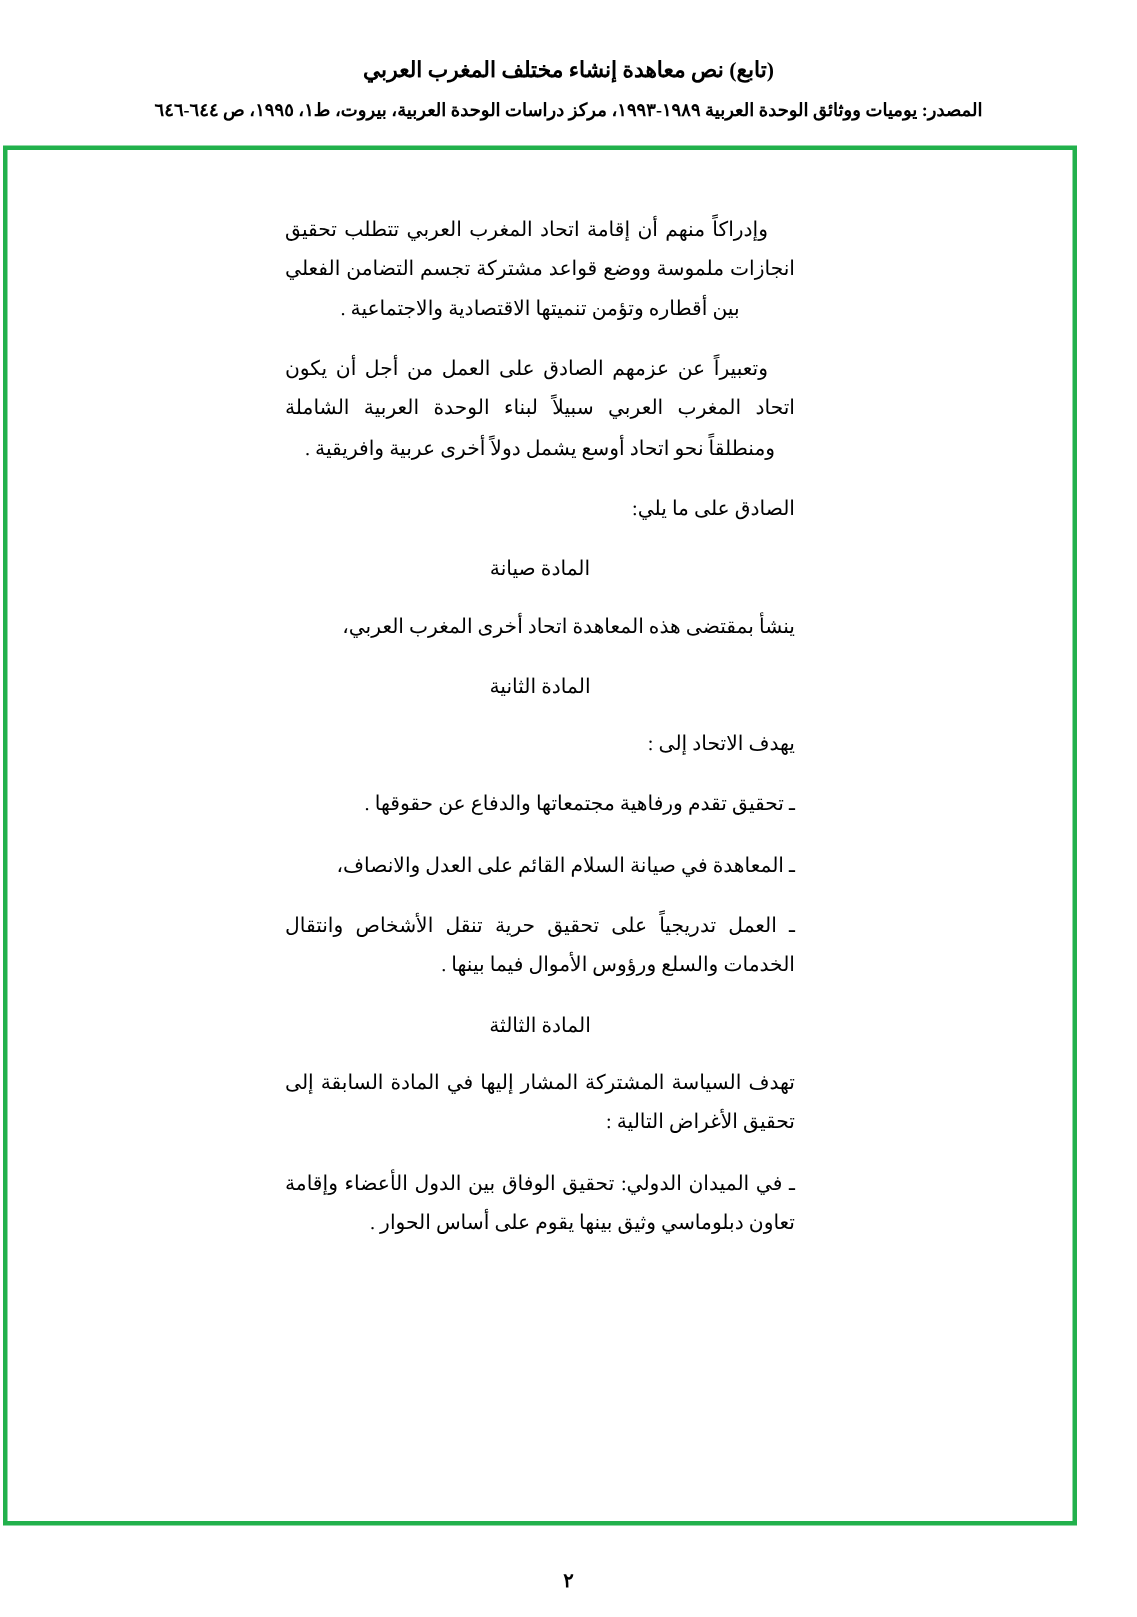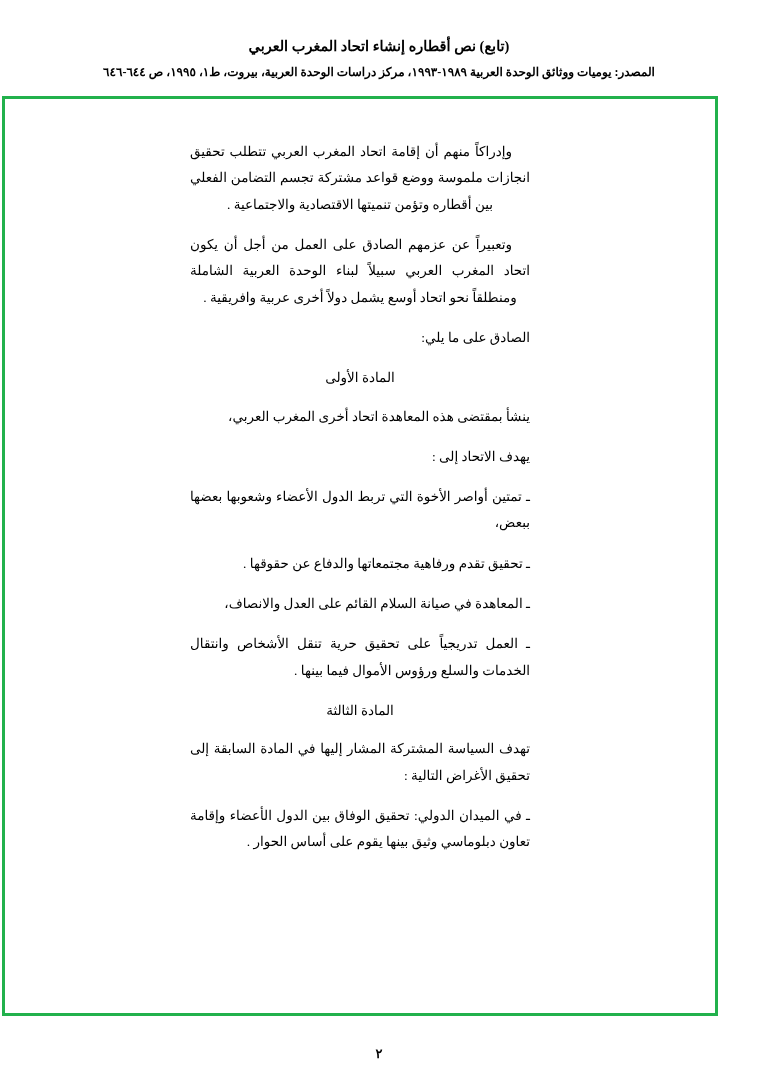--- a/index.html
+++ b/index.html
@@ -88,33 +88,33 @@
     text-align: center;
     font-size: 13px;
     font-weight: bold;
   }
 </style>
 </head>
 <body>
 
 <div class="page">
 
-  <div class="doc-title">(تابع) نص أقطاره إنشاء اتحاد المغرب العربي</div>
+  <div class="doc-title">(تابع) نص معاهدة إنشاء مختلف المغرب العربي</div>
   <div class="doc-source">المصدر: يوميات ووثائق الوحدة العربية ١٩٨٩-١٩٩٣، مركز دراسات الوحدة العربية، بيروت، ط١،  ١٩٩٥، ص ٦٤٤-٦٤٦</div>
 
   <div class="frame">
     <div class="content">
 
       <p class="para indent">وإدراكاً منهم أن إقامة اتحاد المغرب العربي تتطلب تحقيق انجازات ملموسة ووضع قواعد مشتركة تجسم التضامن الفعلي بين أقطاره وتؤمن تنميتها الاقتصادية والاجتماعية .</p>
       <p class="para indent">وتعبيراً عن عزمهم الصادق على العمل من أجل أن يكون اتحاد المغرب العربي سبيلاً لبناء الوحدة العربية الشاملة ومنطلقاً نحو اتحاد أوسع يشمل دولاً أخرى عربية وافريقية .</p>
       <p class="para plain">الصادق على ما يلي:</p>
-      <p class="para heading">المادة الأولى</p>
+      <p class="para heading">المادة صيانة</p>
       <p class="para justify-right spaced">ينشأ بمقتضى هذه المعاهدة اتحاد أخرى المغرب العربي،</p>
+      <p class="para heading">المادة الثانية</p>
       <p class="para plain">يهدف الاتحاد إلى :</p>
-      <p class="para justify-right">ـ تمتين أواصر الأخوة التي تربط الدول الأعضاء وشعوبها بعضها ببعض،</p>
       <p class="para plain">ـ تحقيق تقدم ورفاهية مجتمعاتها والدفاع عن حقوقها .</p>
       <p class="para justify-right spaced">ـ المعاهدة في صيانة السلام القائم على العدل والانصاف،</p>
       <p class="para justify-right">ـ العمل تدريجياً على تحقيق حرية تنقل الأشخاص وانتقال الخدمات والسلع ورؤوس الأموال فيما بينها .</p>
       <p class="para heading">المادة الثالثة</p>
       <p class="para justify-right">تهدف السياسة المشتركة المشار إليها في المادة السابقة إلى تحقيق الأغراض التالية :</p>
       <p class="para justify-right spaced">ـ في الميدان الدولي: تحقيق الوفاق بين الدول الأعضاء وإقامة تعاون دبلوماسي وثيق بينها يقوم على أساس الحوار .</p>
 
     </div>
   </div>
 

